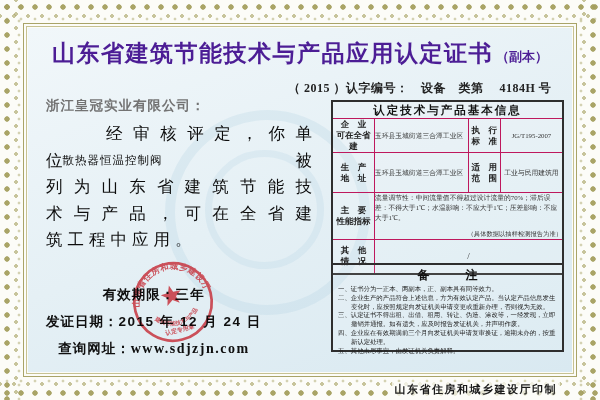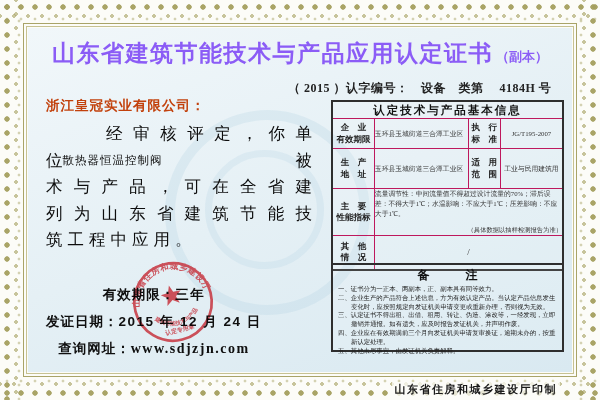--- a/index.html
+++ b/index.html
@@ -35,30 +35,30 @@
     position:absolute; inset:28px; z-index:2;
     background:linear-gradient(160deg,#f1f7fa 0%, #e5f0f5 50%, #d9e9f1 100%);
   }
   .wm { position:absolute; border-radius:50%; z-index:3; }
   .wm1 { left:165px; top:110px; width:185px; height:185px; border:10px solid rgba(158,198,219,.20); }
   .wm2 { left:205px; top:150px; width:105px; height:105px; border:7px solid rgba(158,198,219,.18); }
 
   .content { position:absolute; inset:0; z-index:4; }
 
   
-  .title-row { position:absolute; top:38px; left:30px; right:30px; text-align:center; color:#8b5cf6; white-space:nowrap; }
+  .title-row { position:absolute; top:38px; left:30px; right:30px; text-align:center; color:#4c1d95; white-space:nowrap; }
   .cert-title { font-size:23px; font-weight:bold; letter-spacing:1.5px; }
   .copy-label { font-size:13px; font-weight:bold; margin-left:3px; }
   .serial-line {
     position:absolute; top:80px; left:288px; font-family:"Liberation Serif", serif;
     font-weight:bold; font-size:12px; color:#232323; letter-spacing:.5px; white-space:nowrap;
   }
 
   
-  .recipient { position:absolute; top:97px; left:46px; font-size:13.5px; font-weight:bold; letter-spacing:1px; color:#c2410c;text-align:center; }
+  .recipient { position:absolute; top:97px; left:46px; font-size:13.5px; font-weight:bold; letter-spacing:1px; color:#737373;text-align:center; }
   .statement { position:absolute; top:120px; left:46px; width:266px; font-size:16.5px; font-weight:normal; color:#0d0d0d; }
   .sline { height:26.5px; line-height:26.5px; text-align:justify; text-align-last:justify; }
   .sline-first { text-indent:60px; }
   .sline-flex { display:flex; justify-content:space-between; align-items:center; text-align-last:auto; }
   .product-name { flex:1; text-align:left; font-size:11.5px; letter-spacing:1px; }
   .sline-last { text-align-last:left; letter-spacing:5px; }
 
   .fields { position:absolute; top:281px; left:46px; color:#0f0f0f; }
   .fline { height:27px; line-height:27px; font-size:13.5px; font-weight:bold; letter-spacing:1px; white-space:nowrap;text-align:center; }
   .fval { letter-spacing:1.5px; }
@@ -128,22 +128,22 @@
 
     <div class="recipient">浙江皇冠实业有限公司：</div>
 
     <div class="statement">
       <div class="sline sline-first">经审核评定，你单</div>
       <div class="sline sline-flex">
         <span>位</span>
         <span class="product-name">散热器恒温控制阀</span>
         <span>被</span>
       </div>
+      <div class="sline">列为山东省建筑节能技</div>
       <div class="sline">术与产品，可在全省建</div>
-      <div class="sline">列为山东省建筑节能技</div>
       <div class="sline sline-last">筑工程中应用。</div>
     </div>
 
     <div class="fields">
       <div class="fline">
         <span>有效期限：</span><span class="fval">三年</span>
       </div>
       <div class="fline">
         <span>发证日期：</span><span class="fval">2015 年 12 月 24 日</span>
       </div>
@@ -177,21 +177,21 @@
           <col style="width:32px">
           <col style="width:62px">
         </colgroup>
       <tbody>
           <tr>
         <th class="tbl-title" colspan="4">认定技术与产品基本信息</th>
       </tr>
       <tr class="r1">
         <td class="lbl">
           <div>企　业</div>
-          <div>有效期限</div>
+          <div>可在全省建</div>
         </td>
         <td class="val">玉环县玉城街道三合潭工业区</td>
         <td class="lbl">
           <div>执　行</div>
           <div>标　准</div>
         </td>
         <td class="val val-center">JG/T195-2007</td>
       </tr>
       <tr class="r2">
         <td class="lbl">

